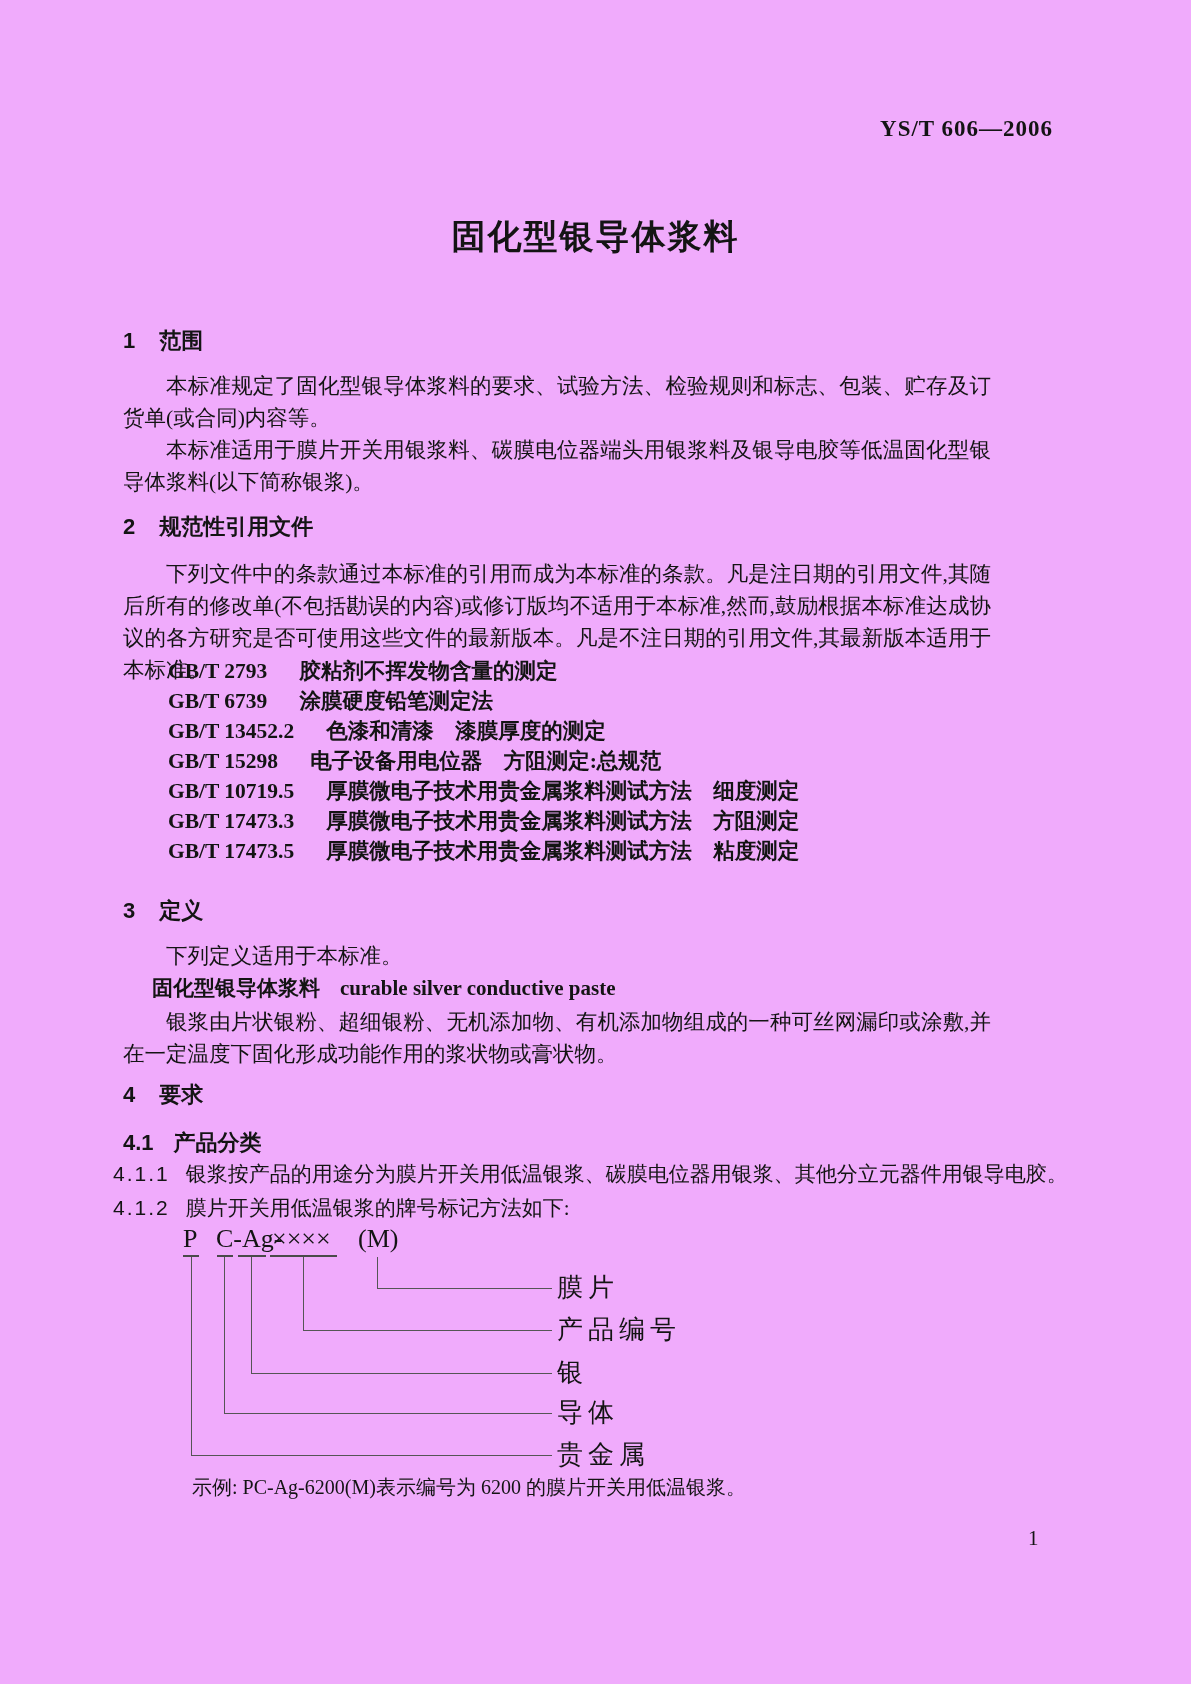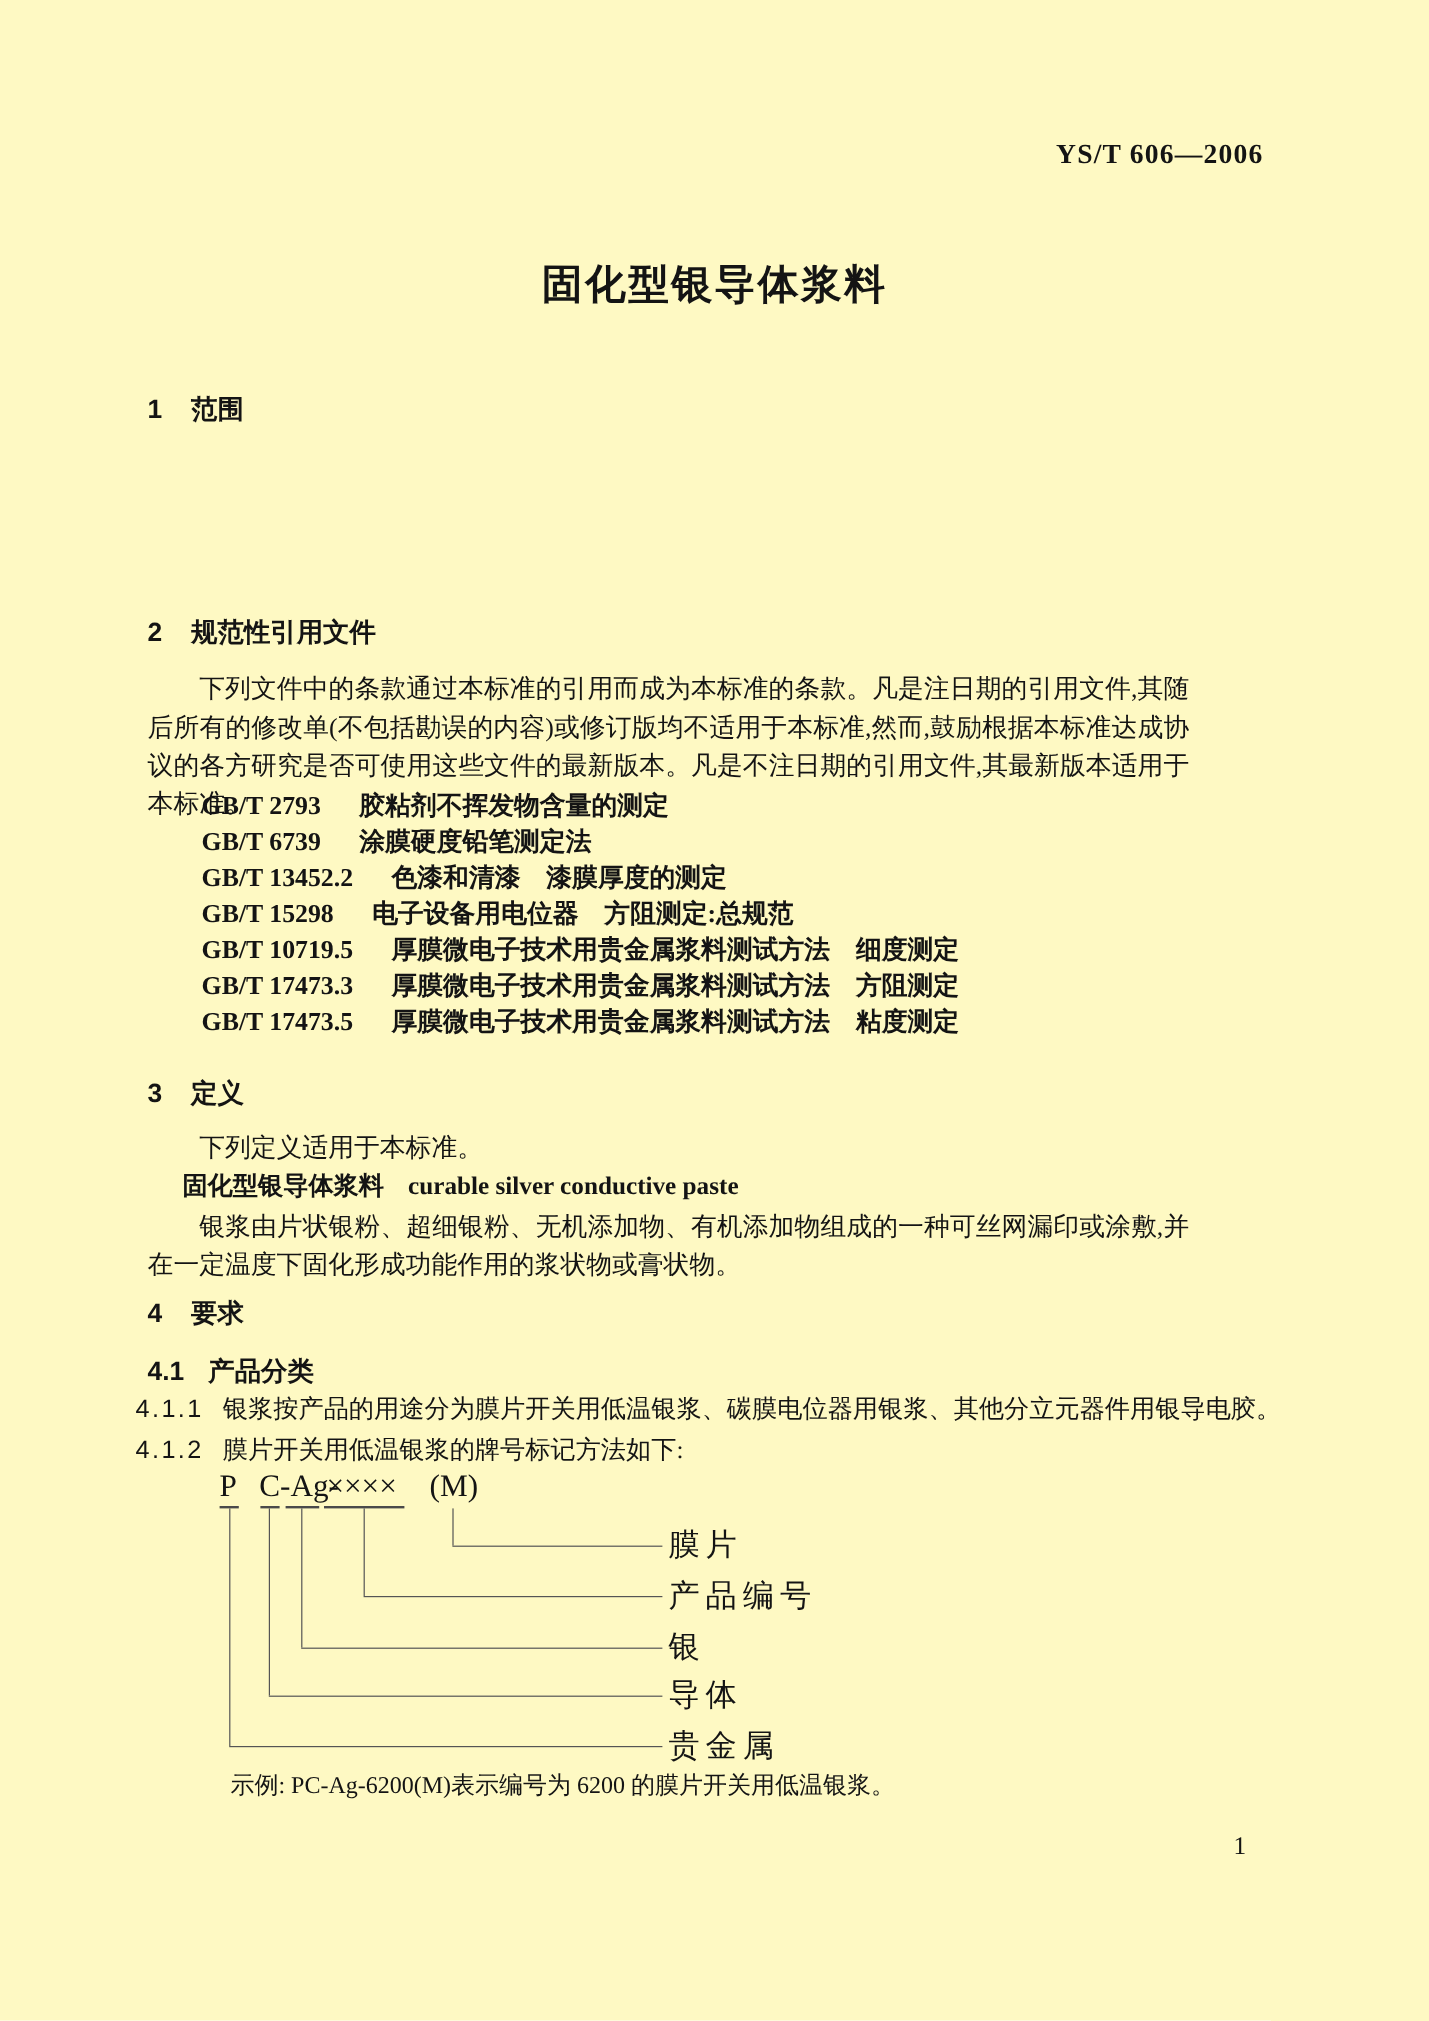--- a/index.html
+++ b/index.html
@@ -1,19 +1,19 @@
 <!DOCTYPE html>
 <html><head>
 <meta charset="utf-8">
 <style>
   html,body { margin:0; padding:0; background:#ffffff; }
   .page {
     position:relative;
     width:1191px; height:1684px;
-    background:#fef9c3;
+    background:#f0abfc;
     color:#141414;
     font-family:"Liberation Serif","DejaVu Serif",serif;
     overflow:hidden;
   }
   .doc-header {
     position:absolute; top:116px; right:138px;
     font-size:23px; font-weight:bold; letter-spacing:1px;
     font-family:"Liberation Serif","DejaVu Serif",serif;
   }
   .doc-title {
@@ -76,20 +76,22 @@
 
 <div class="page">
 
   <div class="doc-header">YS/T 606—2006</div>
 
   <h1 class="doc-title">固化型银导体浆料</h1>
 
   <div class="sec-h" style="top:326px">
     <span class="h-num">1</span><span>范围</span>
   </div>
+  <div class="para" style="top:370px">本标准规定了固化型银导体浆料的要求、试验方法、检验规则和标志、包装、贮存及订货单(或合同)内容等。</div>
+  <div class="para" style="top:434px">本标准适用于膜片开关用银浆料、碳膜电位器端头用银浆料及银导电胶等低温固化型银导体浆料(以下简称银浆)。</div>
 
   <div class="sec-h" style="top:512px">
     <span class="h-num">2</span><span>规范性引用文件</span>
   </div>
   <div class="para" style="top:558px">下列文件中的条款通过本标准的引用而成为本标准的条款。凡是注日期的引用文件,其随后所有的修改单(不包括勘误的内容)或修订版均不适用于本标准,然而,鼓励根据本标准达成协议的各方研究是否可使用这些文件的最新版本。凡是不注日期的引用文件,其最新版本适用于本标准。</div>
 
   <div class="ref-list">
     <div class="ref-row">
       <span class="ref-code">GB/T 2793</span><span class="ref-title">胶粘剂不挥发物含量的测定</span>
     </div>

